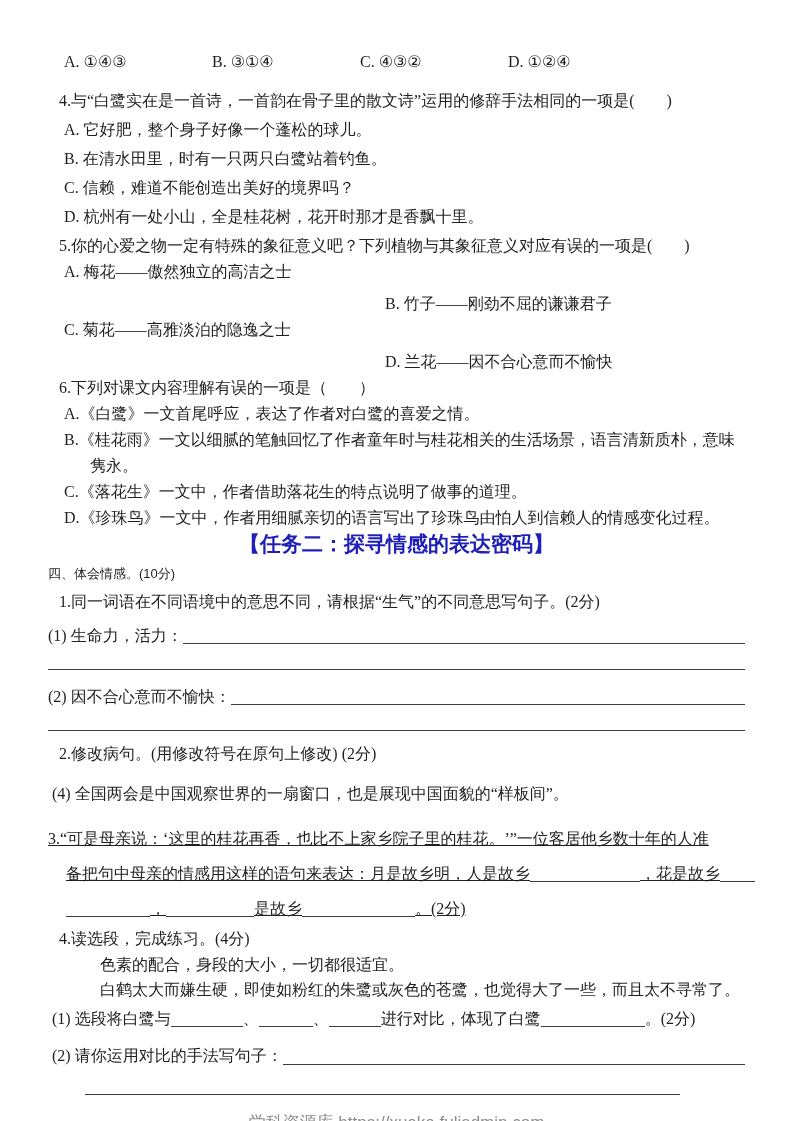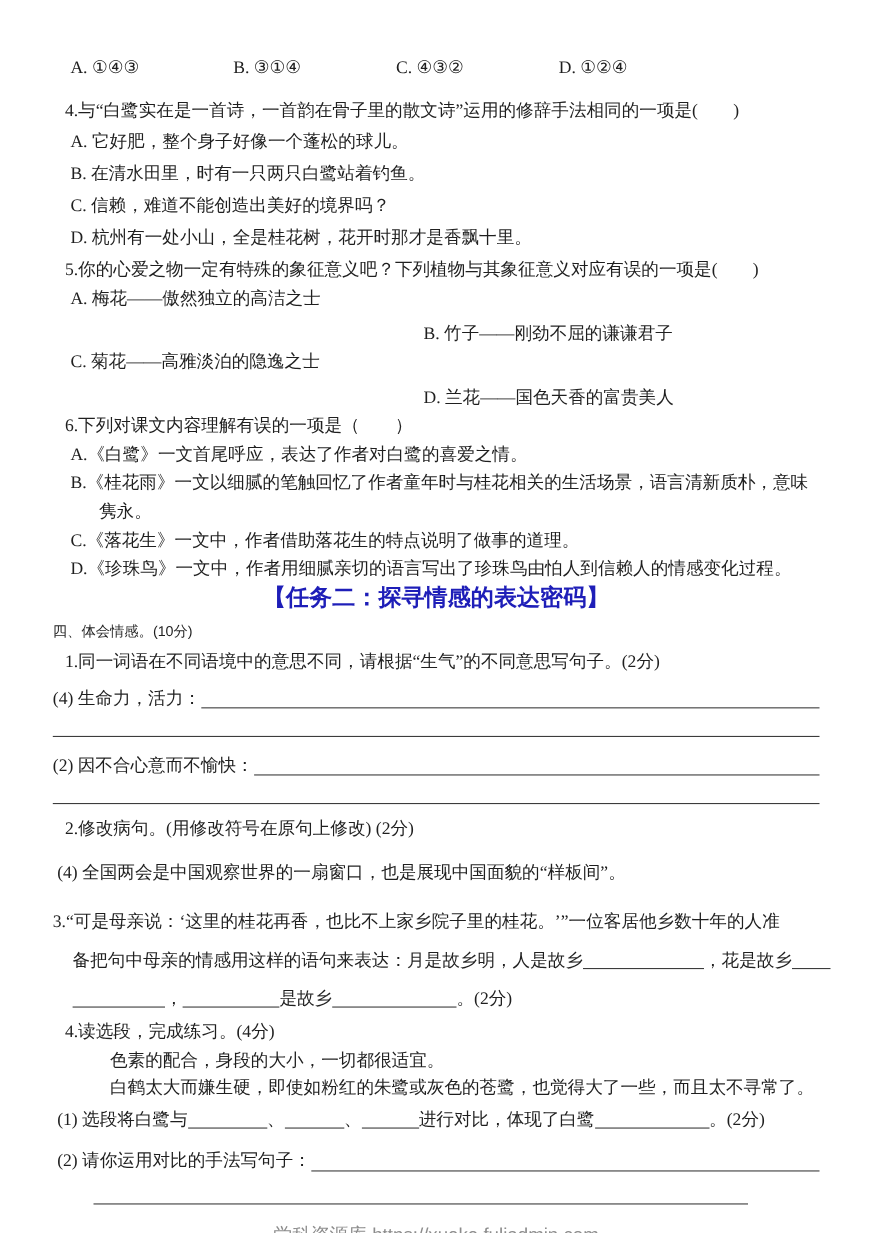--- a/index.html
+++ b/index.html
@@ -40,21 +40,21 @@
   .w35{width:35px;} .w52{width:52px;} .w54{width:54px;} .w72{width:72px;}
   .w84{width:84px;} .w88{width:88px;} .w104{width:104px;} .w110{width:110px;} .w113{width:113px;}
 
   .fill { display:flex; line-height:22px; }
   .fill .lbl { white-space:nowrap; }
   .fill .bflex { flex:1; border-bottom:1px solid #3c3c3c; margin-bottom:3px; }
 
   .rule { height:22px; border-bottom:1px solid #3c3c3c; }
 
   .sub { line-height:26px; margin-top:14px; white-space:nowrap; margin-left:4px; }
-  .q3line { line-height:35px; white-space:nowrap; }
+  .q3line { line-height:35px; white-space:nowrap;text-decoration:underline; }
   .q3line.first { margin-top:14px; }
   .q3line.cont { margin-left:18px; }
 
   .passage { margin-left:52px; line-height:25px; white-space:nowrap; }
 
   .cont-rule { height:26px; border-bottom:1px solid #3c3c3c; margin-left:37px; width:595px; }
 
   .footer {
     margin-top:16px; text-align:center; line-height:24px;
     color:#8c8c8c; font-size:17px;
@@ -79,37 +79,37 @@
   <div class="opt">C. 信赖，难道不能创造出美好的境界吗？</div>
   <div class="opt">D. 杭州有一处小山，全是桂花树，花开时那才是香飘十里。</div>
 
   <div class="stem tight" style="margin-top:2px">5.你的心爱之物一定有特殊的象征意义吧？下列植物与其象征意义对应有误的一项是(　　)</div>
   <div class="opt2col">
     <div class="left">A. 梅花——傲然独立的高洁之士</div>
     <div class="right">B. 竹子——刚劲不屈的谦谦君子</div>
   </div>
   <div class="opt2col">
     <div class="left">C. 菊花——高雅淡泊的隐逸之士</div>
-    <div class="right">D. 兰花——国色天香的富贵美人</div>
+    <div class="right">D. 兰花——因不合心意而不愉快</div>
   </div>
 
   <div class="stem tight">6.下列对课文内容理解有误的一项是（　　）</div>
   <div class="opt-wrap">A.《白鹭》一文首尾呼应，表达了作者对白鹭的喜爱之情。</div>
   <div class="opt-wrap">B.《桂花雨》一文以细腻的笔触回忆了作者童年时与桂花相关的生活场景，语言清新质朴，意味隽永。</div>
   <div class="opt-wrap">C.《落花生》一文中，作者借助落花生的特点说明了做事的道理。</div>
   <div class="opt-wrap">D.《珍珠鸟》一文中，作者用细腻亲切的语言写出了珍珠鸟由怕人到信赖人的情感变化过程。</div>
 
   <div class="task-heading" style="color: rgb(30, 30, 184);">【任务二：探寻情感的表达密码】</div>
 
   <div class="sec-title">四、体会情感。(10分)</div>
 
   <div class="stem tight" style="margin-top:2px">1.同一词语在不同语境中的意思不同，请根据“生气”的不同意思写句子。(2分)</div>
 
   <div class="fill" style="margin-top:10px">
-    <span class="lbl">(4) 生命力，活力：</span>
+    <span class="lbl">(1) 生命力，活力：</span>
     <span class="bflex"></span>
   </div>
   <div class="rule"></div>
 
   <div class="fill" style="margin-top:16px">
     <span class="lbl">(2) 因不合心意而不愉快：</span>
     <span class="bflex"></span>
   </div>
   <div class="rule"></div>
 

